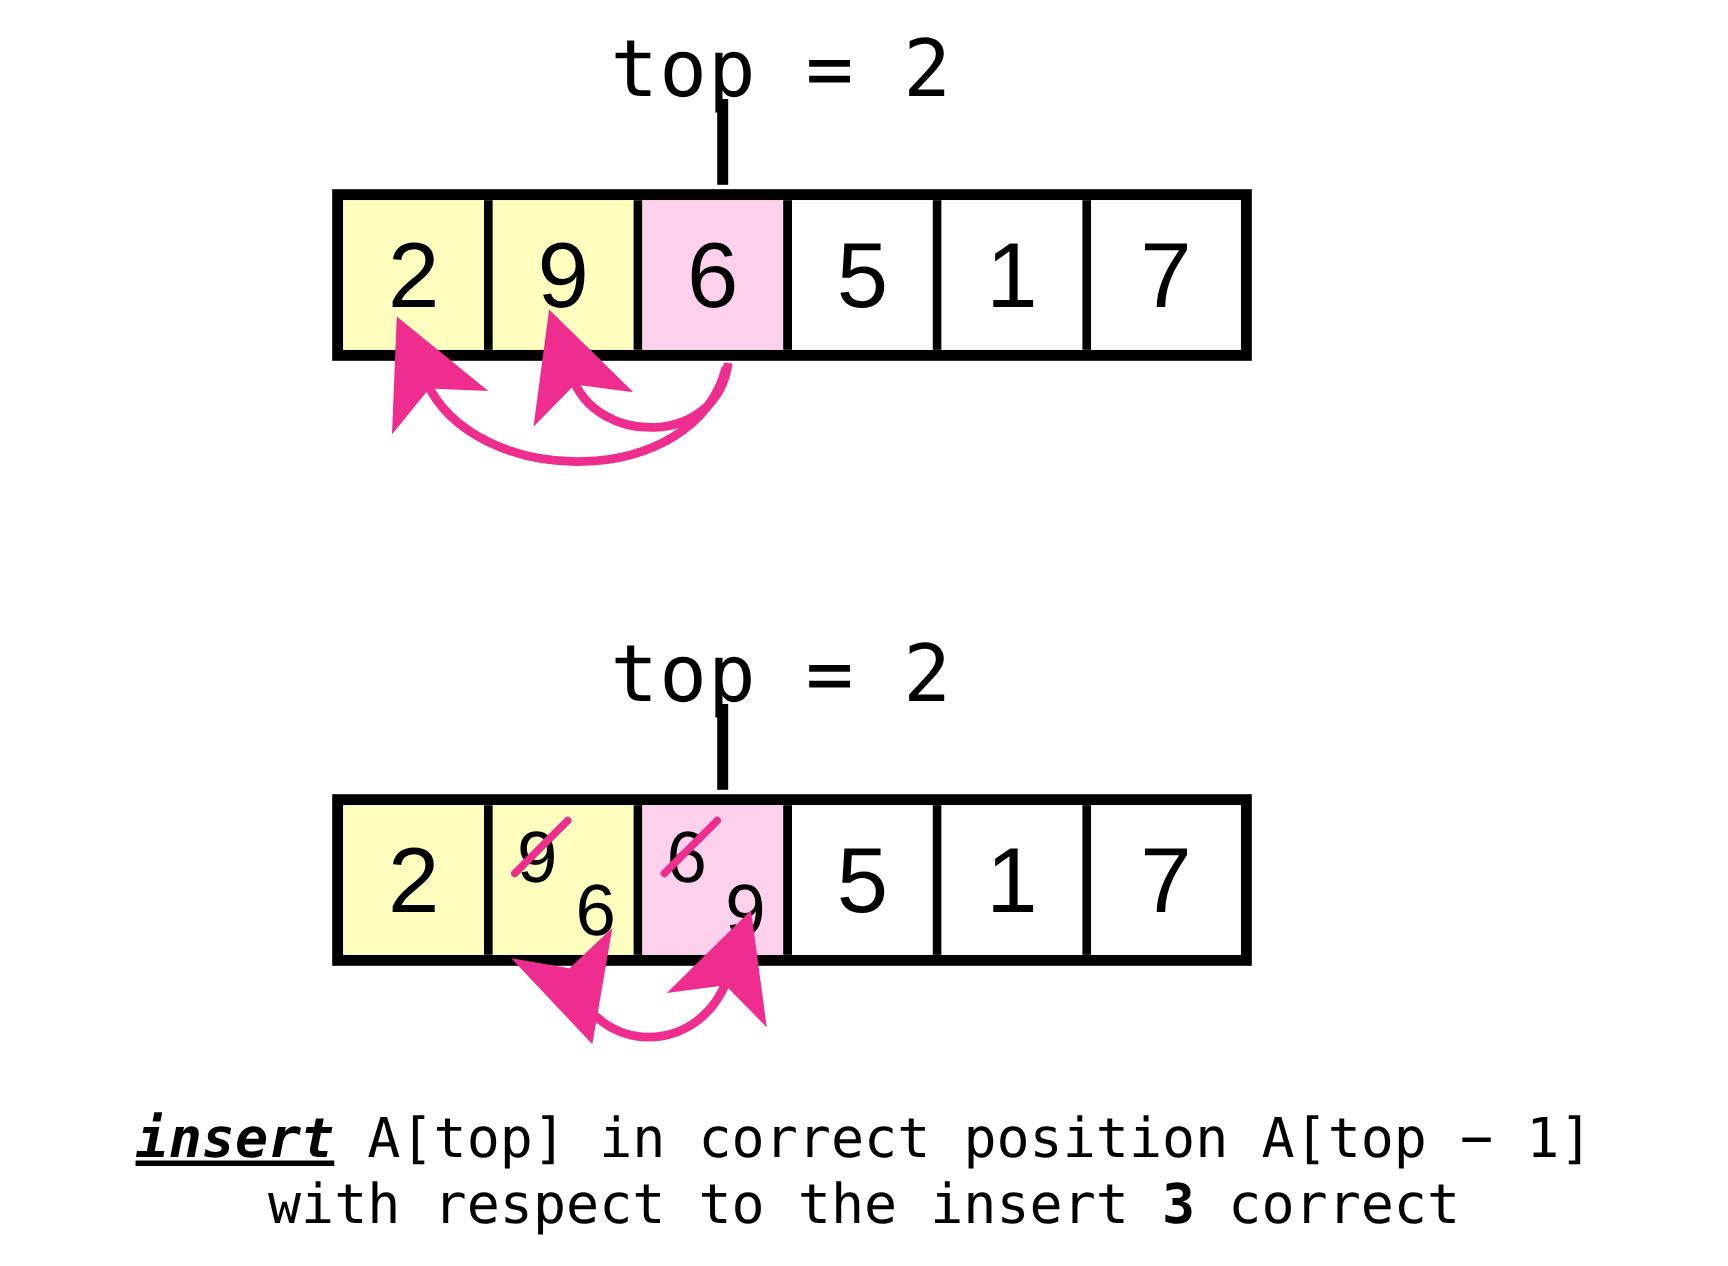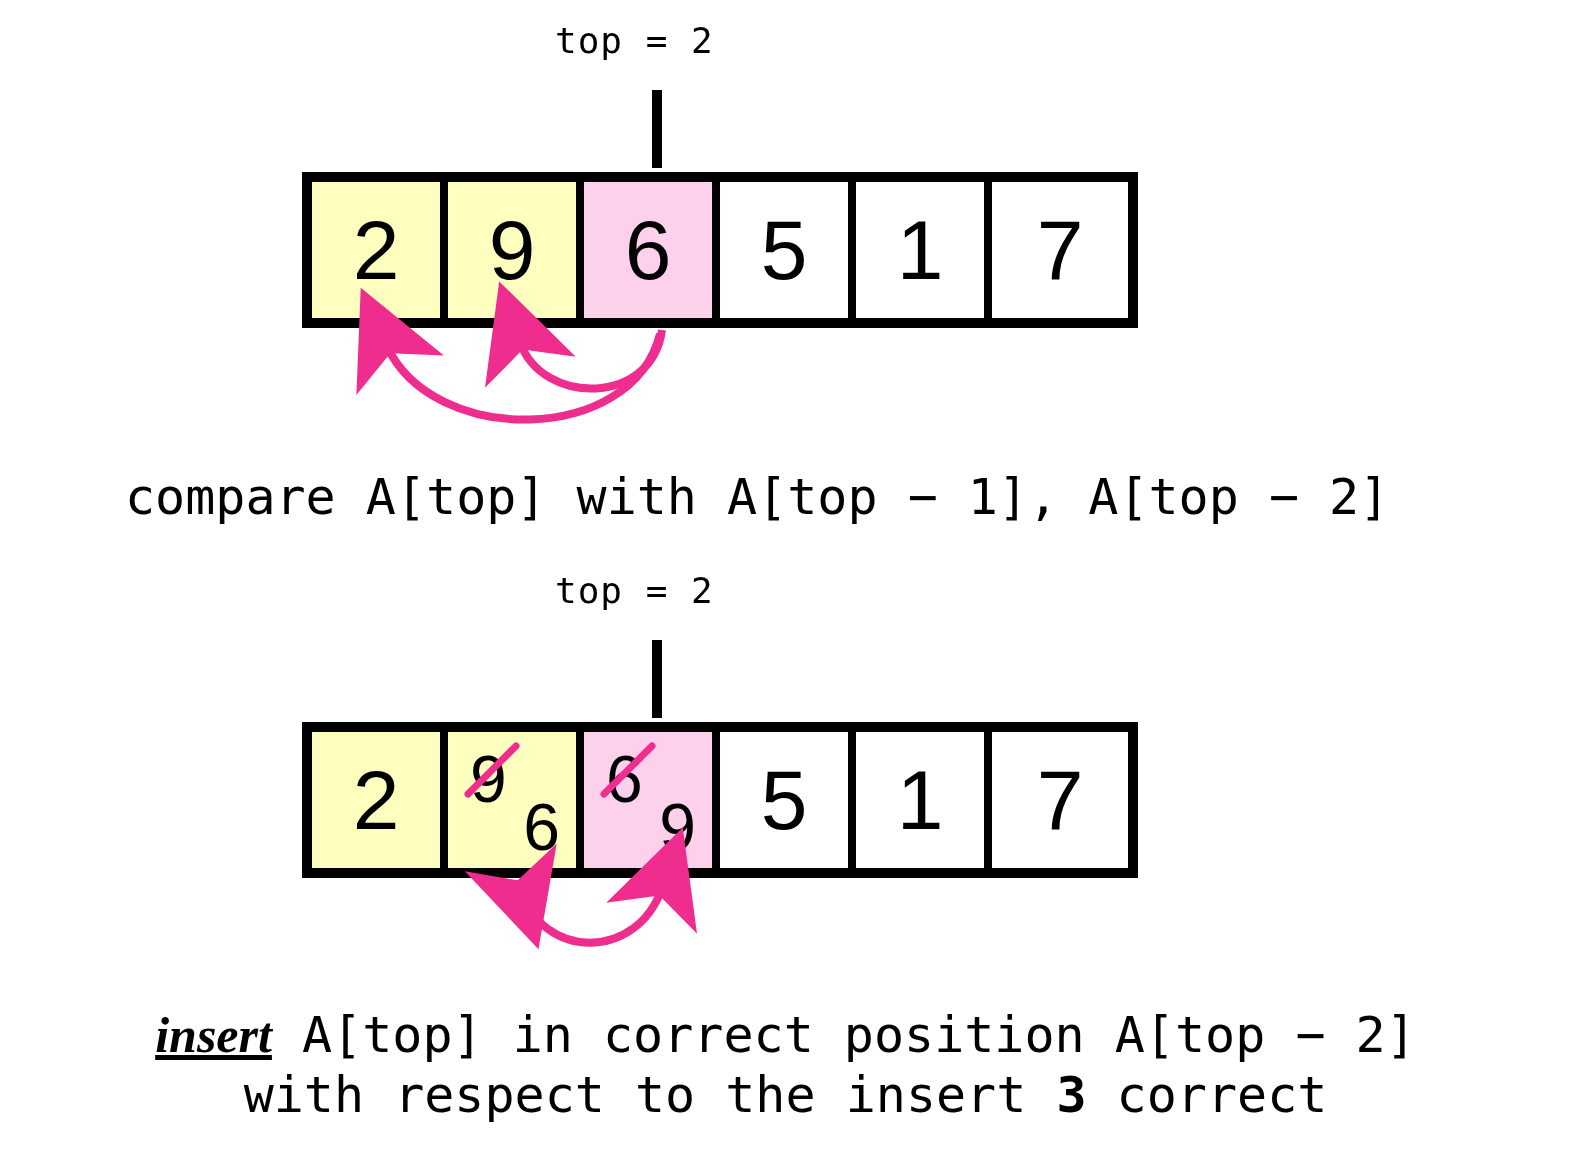--- a/index.html
+++ b/index.html
@@ -53,21 +53,21 @@
     position: absolute;
     left: 14px; top: 8px;
     width: 60px; height: 60px;
     pointer-events: none;
   }
   .strike line { stroke: #ef2d8f; stroke-width: 7; stroke-linecap: round; }
 
   
   .top-label {
     position: absolute;
-    font-size: 36px;
+    font-size: 72px;
     letter-spacing: 1px;
     white-space: nowrap;
   }
   .pointer-line {
     position: absolute;
     width: 10px;
     background: #000;
   }
 
   
@@ -76,21 +76,20 @@
     font-size: 50px;
     letter-spacing: 0px;
     text-align: center;
     white-space: nowrap;
   }
   .caption2 { line-height: 1.2; }
   .insert-word {
     font-style: italic;
     font-weight: 700;
     text-decoration: underline;
-    font-family: Liberation Serif, serif;
   }
   .bold3 { font-weight: 700; }
 
   
   svg.arrows {
     position: absolute;
     overflow: visible;
     pointer-events: none;
   }
   .arc { fill: none; stroke: #ef2d8f; stroke-width: 8; }
@@ -118,21 +117,20 @@
       <marker id="ah1" markerWidth="14" markerHeight="14" refX="4" refY="6" orient="auto">
         <path class="arrowhead" d="M0,0 L12,6 L0,12 L3,6 Z"></path>
       </marker>
     </defs>
 
     <path class="arc" marker-end="url(#ah1)" d="M 360 14 C 350 90, 240 90, 218 26"></path>
 
     <path class="arc" marker-end="url(#ah1)" d="M 358 18 C 330 130, 130 130, 85 30"></path>
   </svg>
 
-  <div class="caption" style="left:125px; top:468px;">compare A[top] with A[top − 1], A[top − 2]</div>
 
   <div class="top-label" style="left:555px; top:570px;">top = 2</div>
   <div class="pointer-line" style="left:652px; top:640px; height:78px;"></div>
 
   <div class="array" style="left:302px; top:722px;">
     <div class="cell yellow">2</div>
 
     <div class="cell yellow">
       <span class="swap-old">9</span>
       <svg class="strike">
@@ -161,18 +159,18 @@
       </marker>
       <marker id="ah2b" markerWidth="14" markerHeight="14" refX="4" refY="6" orient="auto">
         <path class="arrowhead" d="M0,0 L12,6 L0,12 L3,6 Z"></path>
       </marker>
     </defs>
     <path class="arc" marker-start="url(#ah2b)" marker-end="url(#ah2a)" d="M 218 22 C 240 95, 335 95, 360 22"></path>
   </svg>
 
   <div class="caption caption2" style="left:0; right:0; top:1005px; text-align:center;">
     <div style="display:inline-block; text-align:center;">
-      <span class="insert-word">insert</span><span> A[top] in correct position A[top − 2]</span><br>
+      <span class="insert-word">insert</span><span> A[top] in correct position A[top − 1]</span><br>
       <span>with respect to the insert </span><span class="bold3">3</span><span> correct</span>
     </div>
   </div>
 
 </div>
 
 </body></html>

